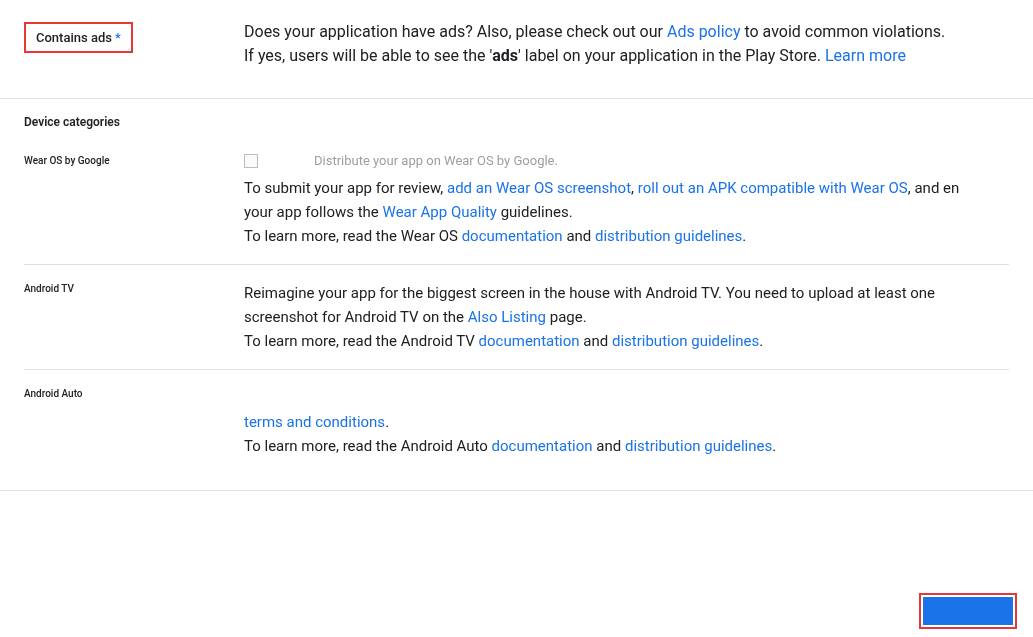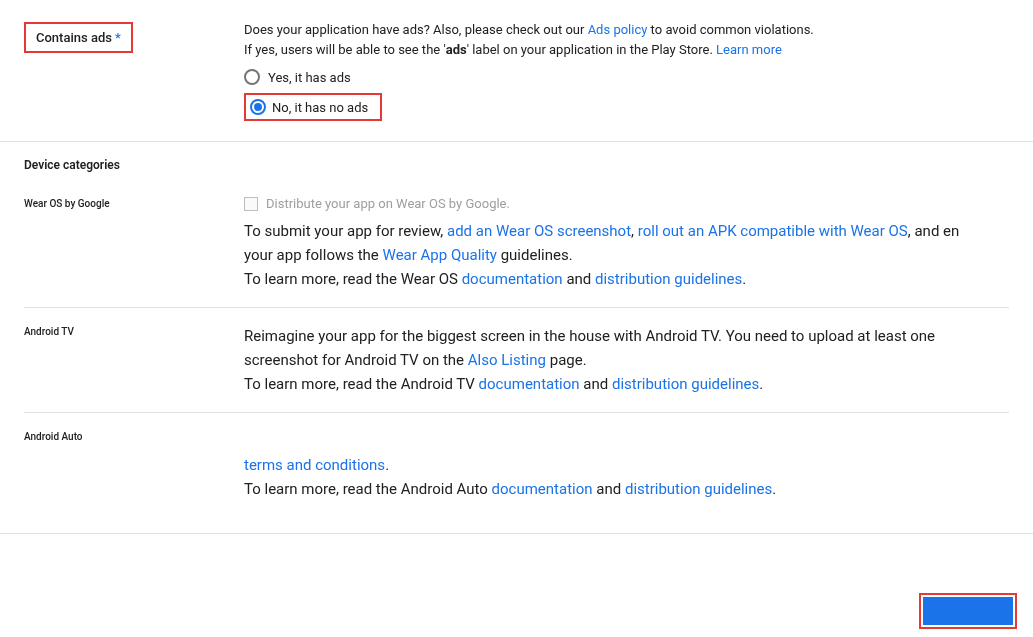--- a/index.html
+++ b/index.html
@@ -47,21 +47,21 @@
       display: inline-flex;
       align-items: center;
       padding: 6px 10px;
     }
 
     .section-content {
       flex: 1;
     }
 
     .description-text {
-      font-size: 13px;
+      font-size: 16px;
       color: #202124;
       line-height: 1.5;
       margin-bottom: 10px;
     }
 
     a.link {
       color: #1a73e8;
       text-decoration: none;
     }
 
@@ -157,20 +157,21 @@
       width: 14px;
       height: 14px;
       border: 1.5px solid #bdbdbd;
       background: #fafafa;
       display: inline-block;
     }
 
     .checkbox-label {
       color: #9e9e9e;
       font-size: 13px;
+      margin-left: 48px;
     }
 
     .device-desc {
       font-size: 15px;
       color: #202124;
       line-height: 1.6;
     }
 
     
     .bottom-bar {
@@ -204,32 +205,20 @@
           <span>Contains ads</span>
           <span class="required-star">*</span>
         </div>
       </div>
       <div class="section-content">
         <div class="description-text">
           <span>Does your application have ads? Also, please check out our </span><a class="link">Ads policy</a><span> to avoid common violations.</span>
           <br>
           <span>If yes, users will be able to see the '</span><strong>ads</strong><span>' label on your application in the Play Store. </span><a class="link">Learn more</a>
         </div>
-        <div class="radio-group">
-          <div class="radio-item">
-            <div class="radio-circle unselected"></div>
-            <span>Yes, it has ads</span>
-          </div>
-          <div class="radio-item">
-            <div class="radio-selected-box">
-              <div class="radio-circle selected"></div>
-              <span>No, it has no ads</span>
-            </div>
-          </div>
-        </div>
       </div>
     </div>
   </div>
 
   <div class="device-categories-section">
     <div class="section-title">Device categories</div>
 
     <div class="device-row">
       <div class="device-label">Wear OS by Google</div>
       <div class="device-content">

